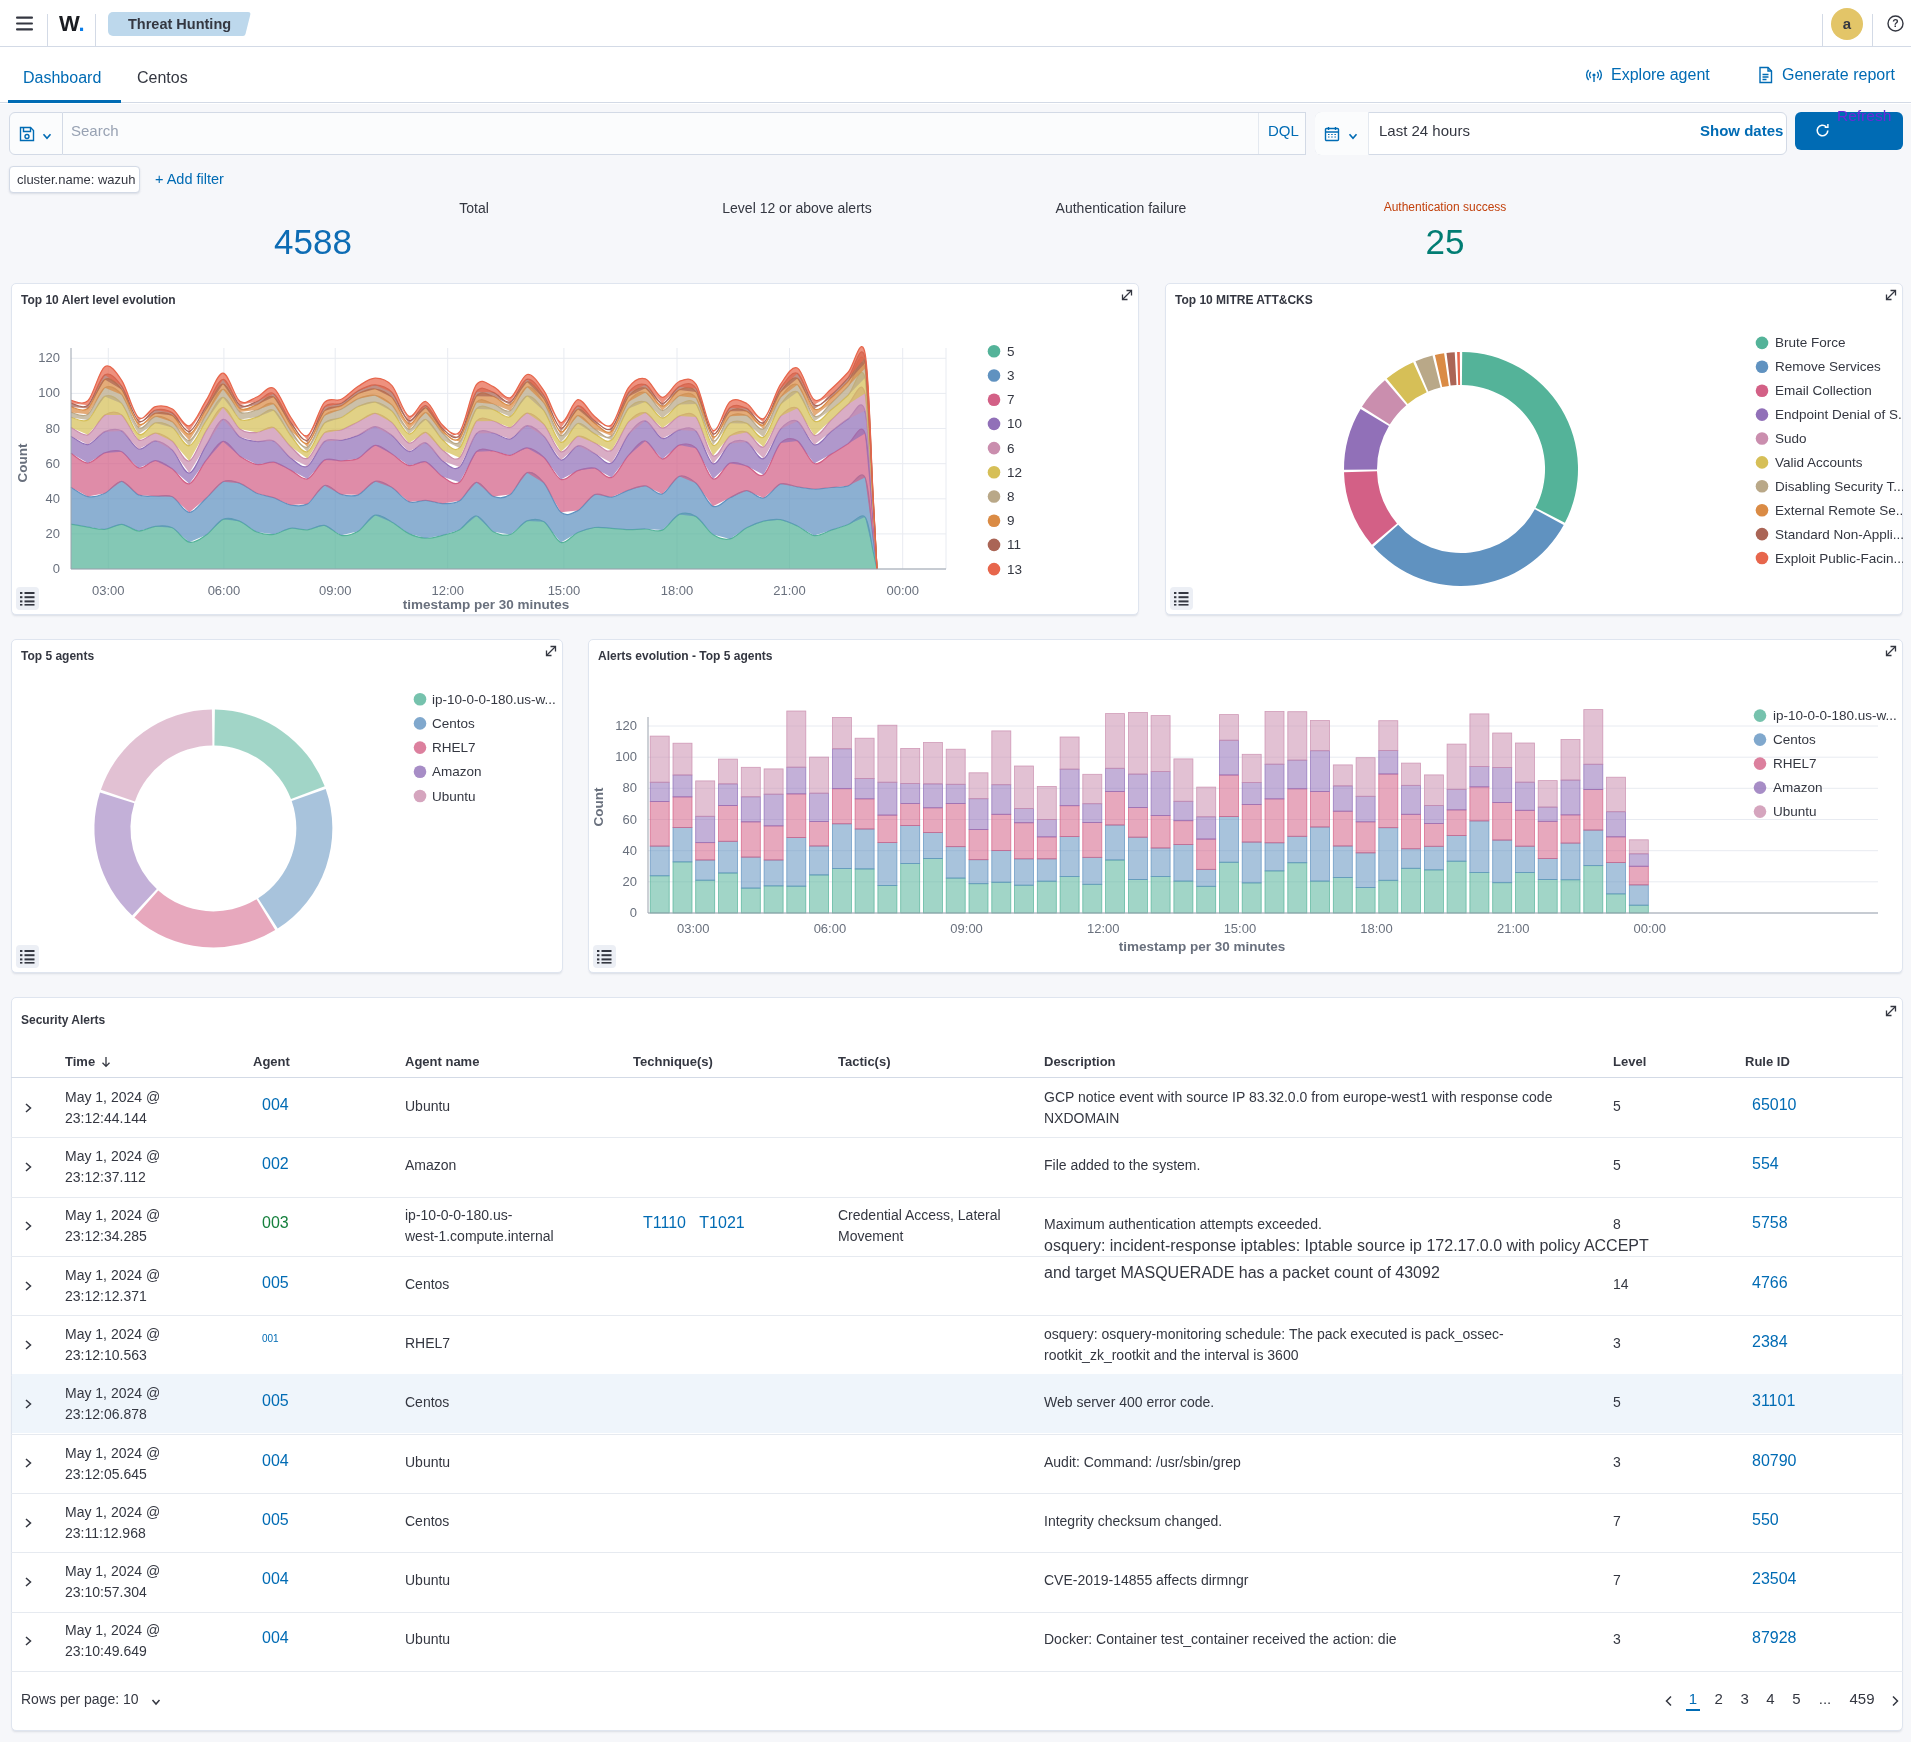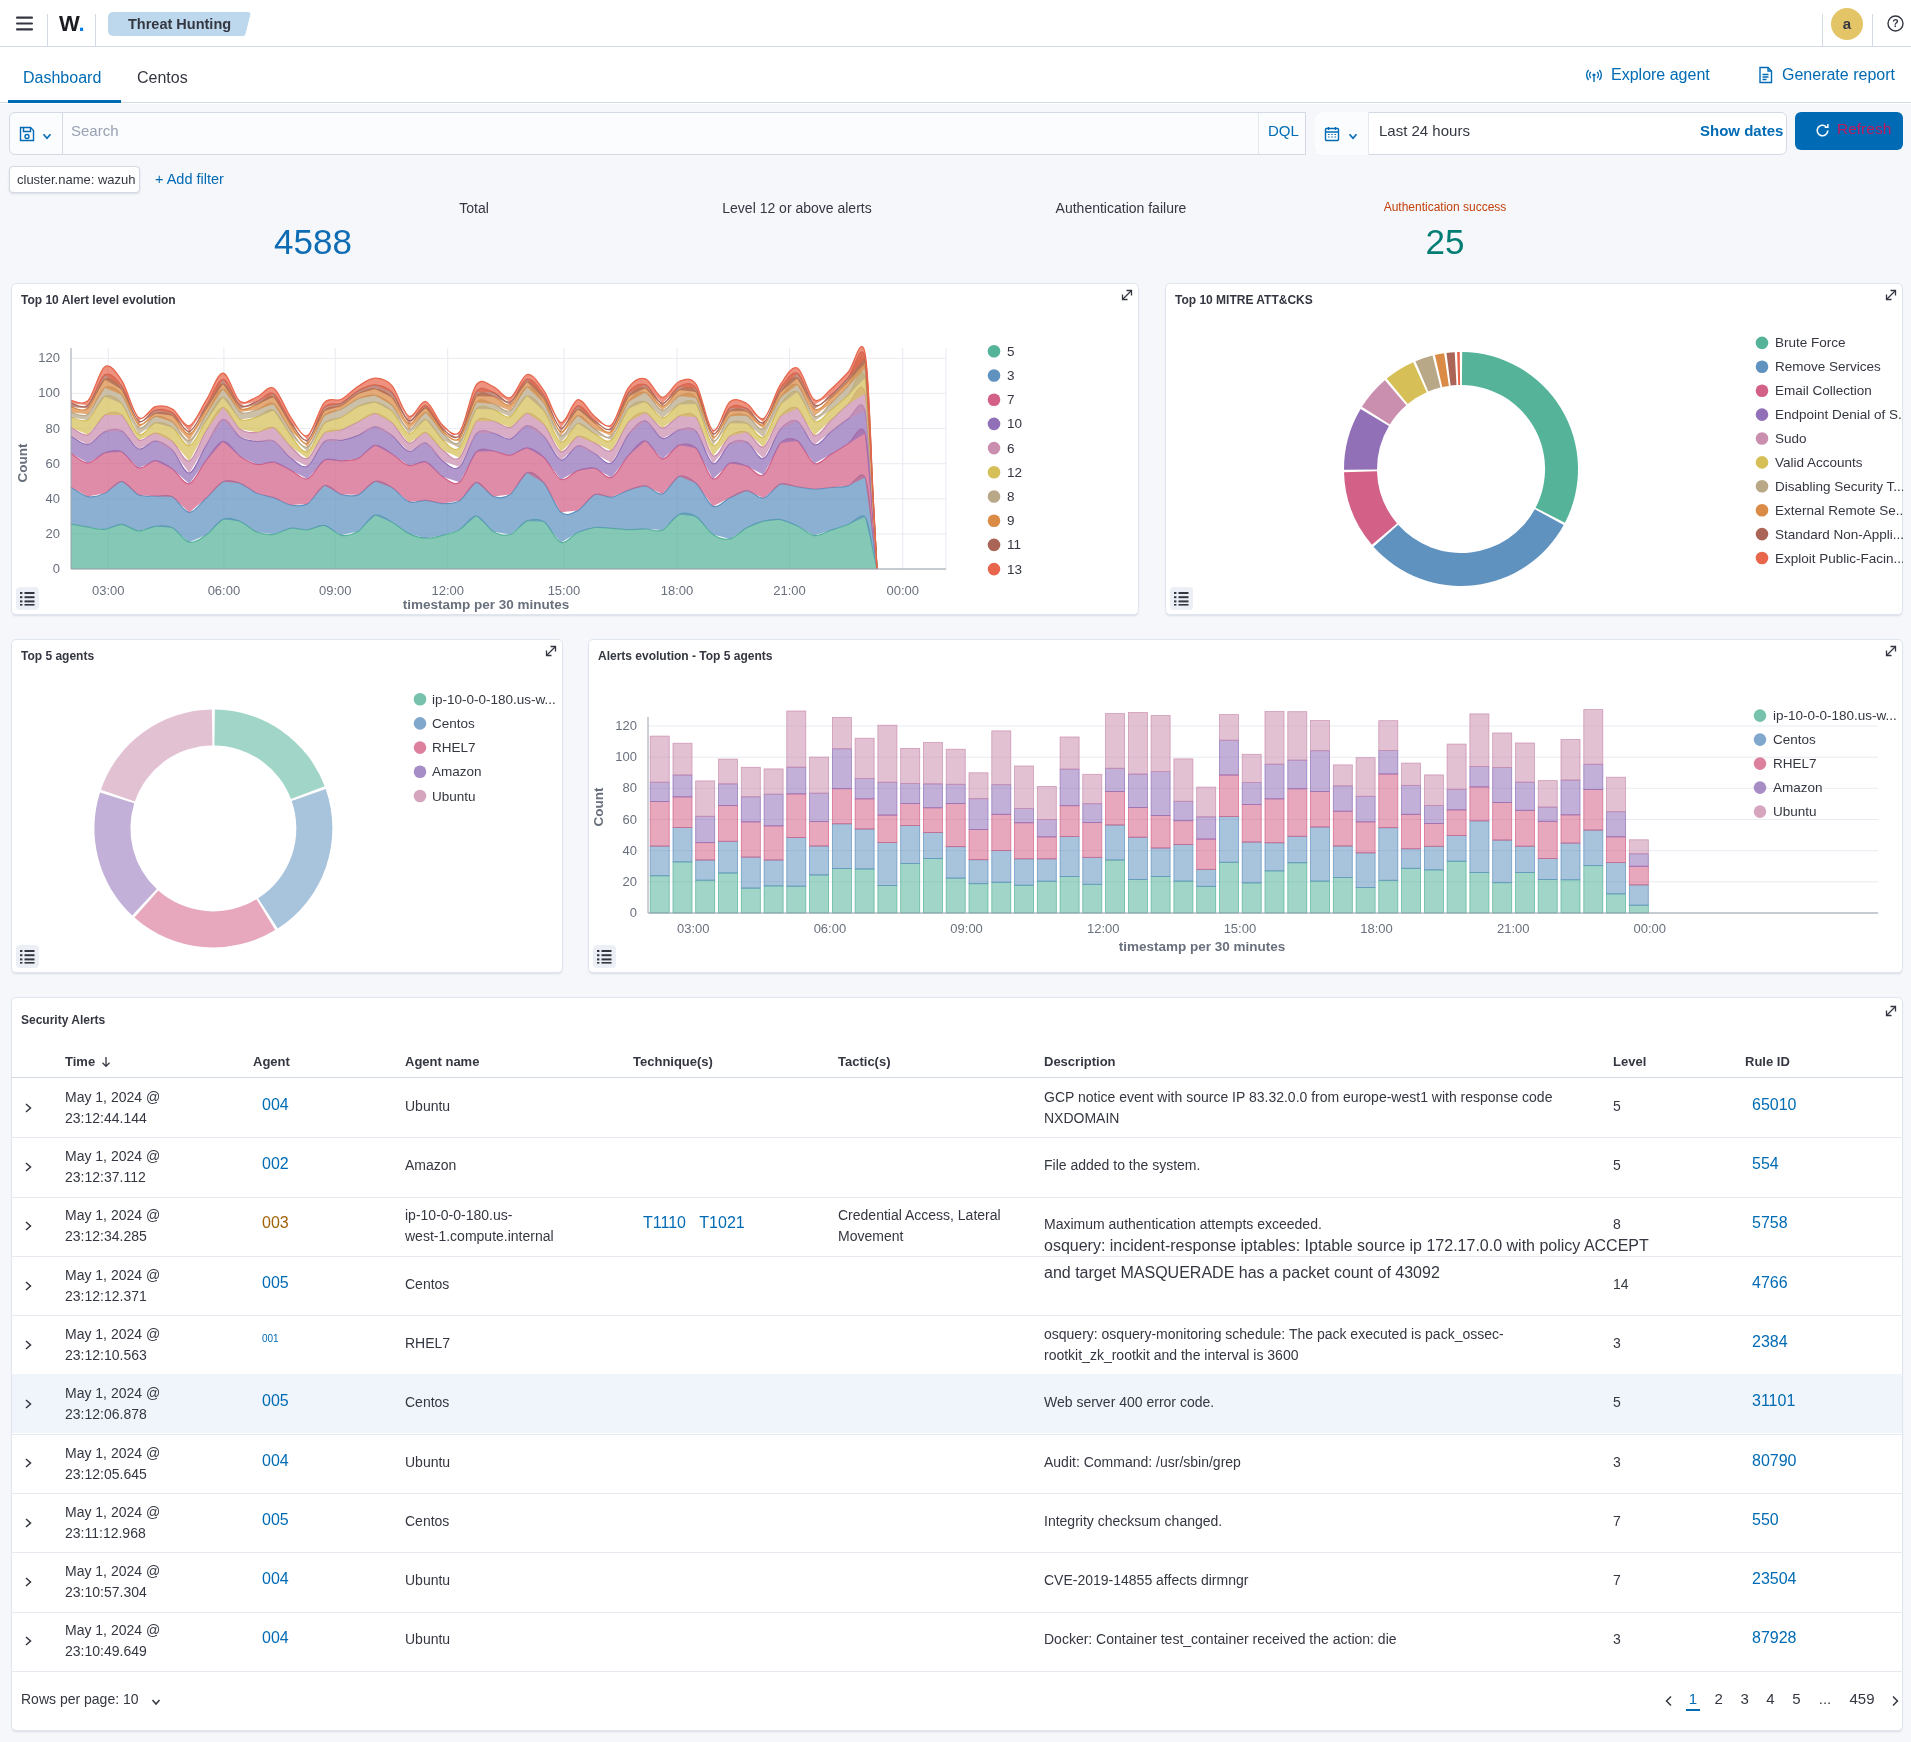--- a/index.html
+++ b/index.html
@@ -72,21 +72,21 @@
     <svg class="abs" style="left:1347px;top:130px" width="12" height="12" viewBox="0 0 12 12" fill="none" stroke="#006BB4" stroke-width="1.6">
       <path d="M2.5 4.2l3.5 4 3.5-4"></path>
     </svg>
     <div class="abs" style="left:1379px;top:122px;font-size:15px;color:#343741">Last 24 hours</div>
     <div class="abs" style="left:1700px;top:122px;font-size:15px;font-weight:600;color:#006BB4">Show dates</div>
     <div class="abs" style="left:1795px;top:112px;width:108px;height:38px;background:#006BB4;border-radius:6px"></div>
     <svg class="abs" style="left:1815px;top:123px" width="15" height="15" viewBox="0 0 15 15" fill="none" stroke="#fff" stroke-width="1.6">
       <path d="M12.8 7.5a5.3 5.3 0 1 1-1.6-3.8"></path>
       <path d="M12.9 1v3.2h-3.2" stroke-width="1.4"></path>
     </svg>
-    <div class="abs" style="left:1837px;top:120px;font-size:15.5px;color:#be185d">Refresh</div>
+    <div class="abs" style="left:1837px;top:107px;font-size:15.5px;color:#6d28d9">Refresh</div>
     <div class="abs" style="left:9px;top:166px;width:131px;height:27px;background:#fff;border:1px solid #D3DAE6;border-radius:4px;box-shadow:0 1px 2px rgba(152,162,179,.3)"></div>
     <div class="abs" style="left:17px;top:172px;font-size:13px;color:#343741">cluster.name: wazuh</div>
     <div class="abs" style="left:155px;top:171px;font-size:14.5px;color:#006BB4">+ Add filter</div>
     <div class="abs" style="left:274px;top:200px;width:400px;text-align:center;font-size:14px;color:#343741">Total</div>
     <div class="abs" style="left:274px;top:222px;width:400px;text-align:left;font-size:35px;color:#0d6cb4">4588</div>
     <div class="abs" style="left:597px;top:200px;width:400px;text-align:center;font-size:14px;color:#343741">Level 12 or above alerts</div>
     <div class="abs" style="left:921px;top:200px;width:400px;text-align:center;font-size:14px;color:#343741">Authentication failure</div>
     <div class="abs" style="left:1245px;top:200px;width:400px;text-align:center;font-size:12px;color:#c2410c">Authentication success</div>
     <div class="abs" style="left:1245px;top:222px;width:400px;text-align:center;font-size:35px;color:#017d73">25</div>
     <div class="abs panel" style="left:11px;top:283px;width:1128px;height:332px"></div>
@@ -586,21 +586,21 @@
     <div class="abs" style="left:262px;top:1155.0px;font-size:16px;color:#006BB4">002</div>
     <div class="abs" style="left:405px;top:1157.0px;font-size:14px">Amazon</div>
     <div class="abs" style="left:1044px;top:1157.0px;font-size:14px">File added to the system.</div>
     <div class="abs" style="left:1613px;top:1157.0px;font-size:14px">5</div>
     <div class="abs" style="left:1752px;top:1155.0px;font-size:16px;color:#006BB4">554</div>
     <div class="abs" style="left:11px;top:1255.9px;width:1892px;height:1px;background:#e6eaf0"></div>
     <svg style="position:absolute;left:22px;top:1220.25px" width="12" height="12" viewBox="0 0 12 12" fill="none" stroke="#343741" stroke-width="1.5">
       <path d="M4 2l4.5 4L4 10"></path>
     </svg>
     <div class="abs" style="left:65px;top:1205.2px;font-size:14px;line-height:21px">May 1, 2024 @<br>23:12:34.285</div>
-    <div class="abs" style="left:262px;top:1214.2px;font-size:16px;color:#a16207">003</div>
+    <div class="abs" style="left:262px;top:1214.2px;font-size:16px;color:#15803d">003</div>
     <div class="abs" style="left:405px;top:1205.2px;font-size:14px;line-height:21px">ip-10-0-0-180.us-<br>west-1.compute.internal</div>
     <div class="abs" style="left:643px;top:1214.2px;font-size:16px;color:#006BB4">T1110&nbsp;&nbsp;&nbsp;T1021</div>
     <div class="abs" style="left:838px;top:1205.2px;font-size:14px;line-height:21px">Credential Access, Lateral<br>Movement</div>
     <div class="abs" style="left:1044px;top:1216.2px;font-size:14px">Maximum authentication attempts exceeded.</div>
     <div class="abs" style="left:1613px;top:1216.2px;font-size:14px">8</div>
     <div class="abs" style="left:1752px;top:1214.2px;font-size:16px;color:#006BB4">5758</div>
     <div class="abs" style="left:11px;top:1315.2px;width:1892px;height:1px;background:#e6eaf0"></div>
     <svg style="position:absolute;left:22px;top:1279.5500000000002px" width="12" height="12" viewBox="0 0 12 12" fill="none" stroke="#343741" stroke-width="1.5">
       <path d="M4 2l4.5 4L4 10"></path>
     </svg>

